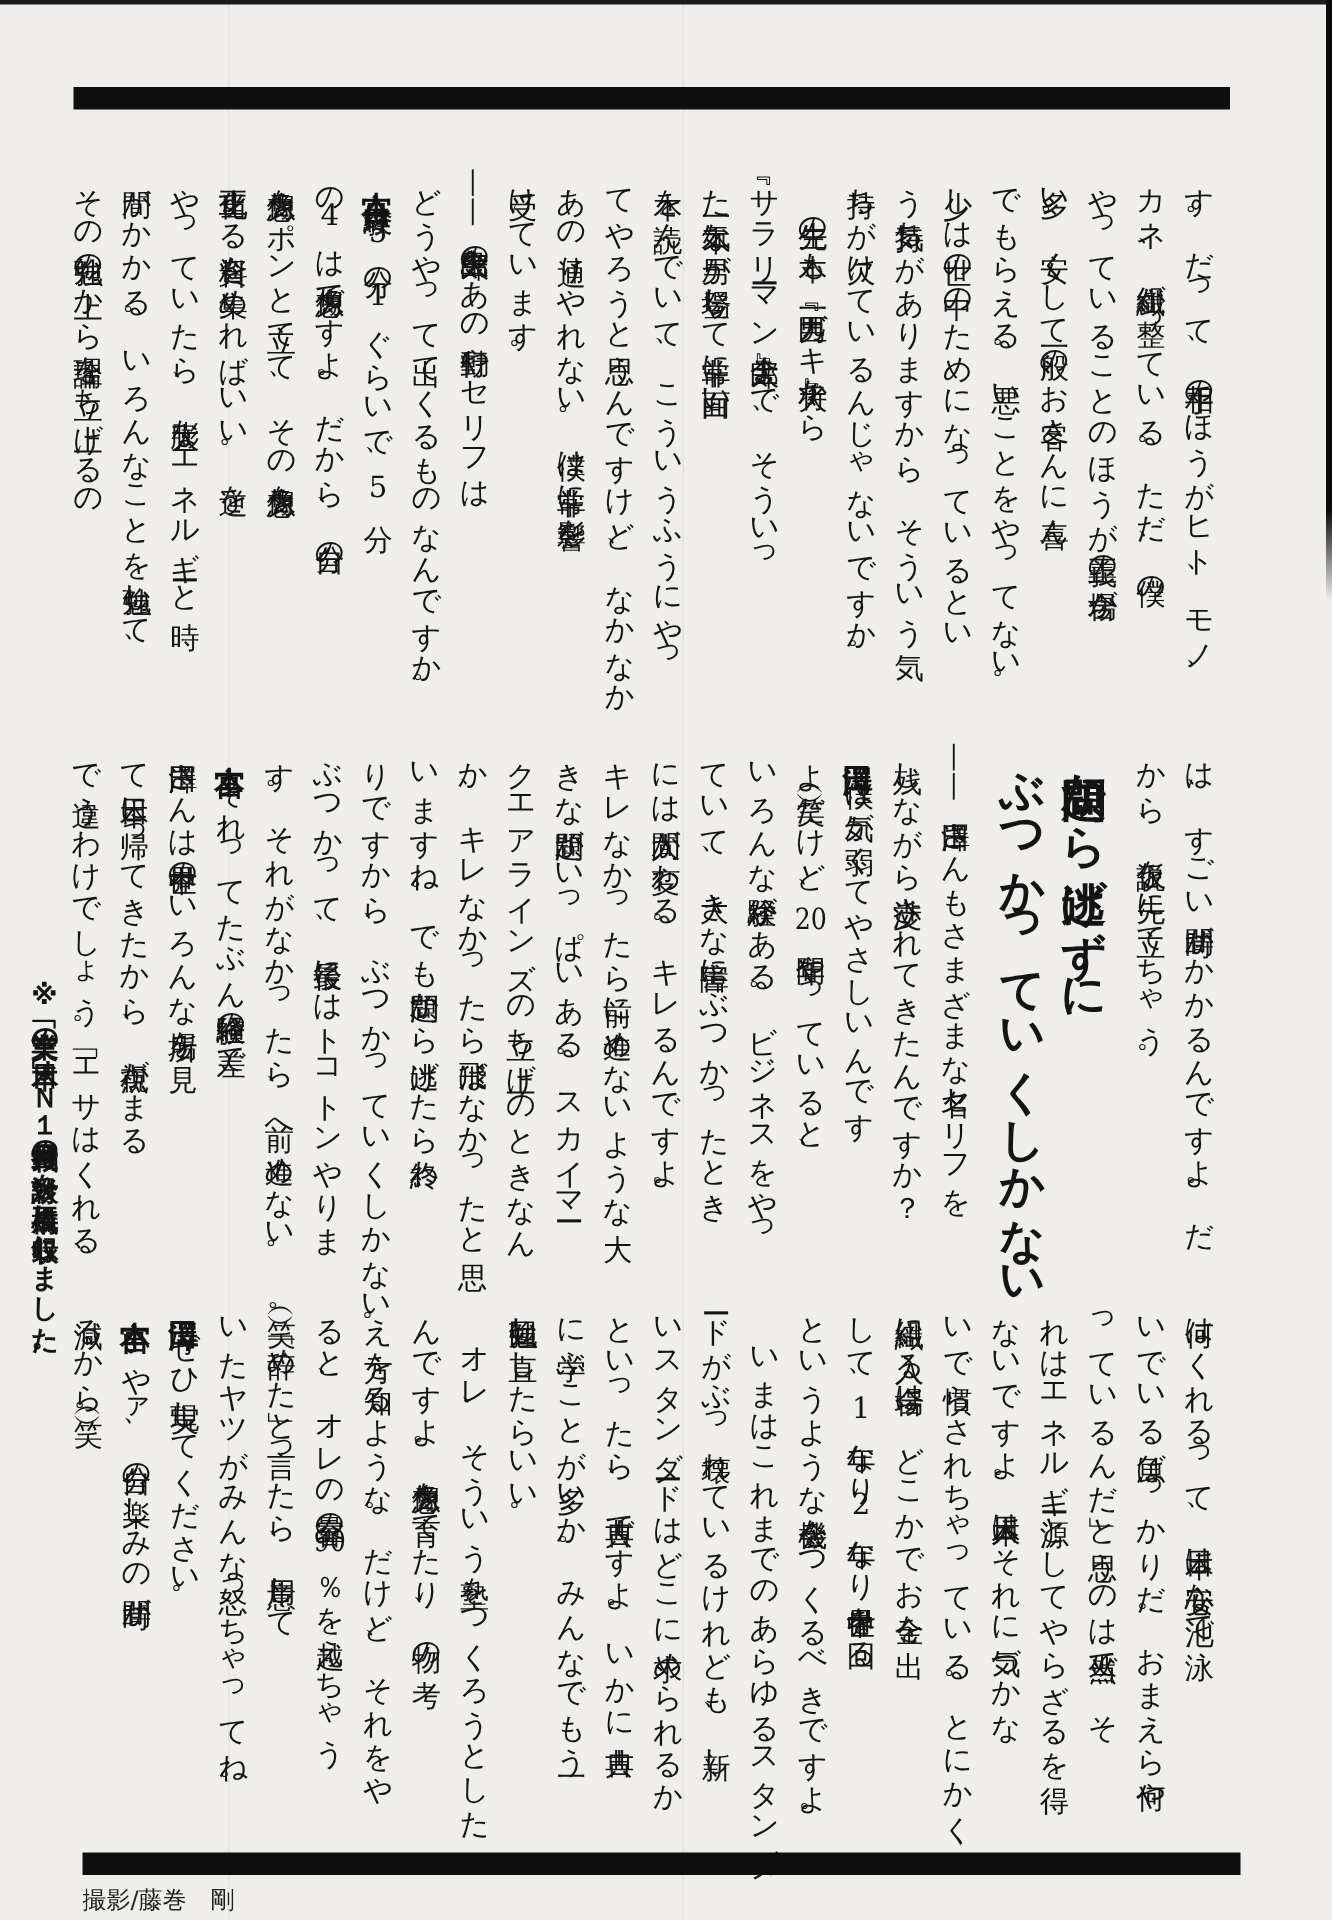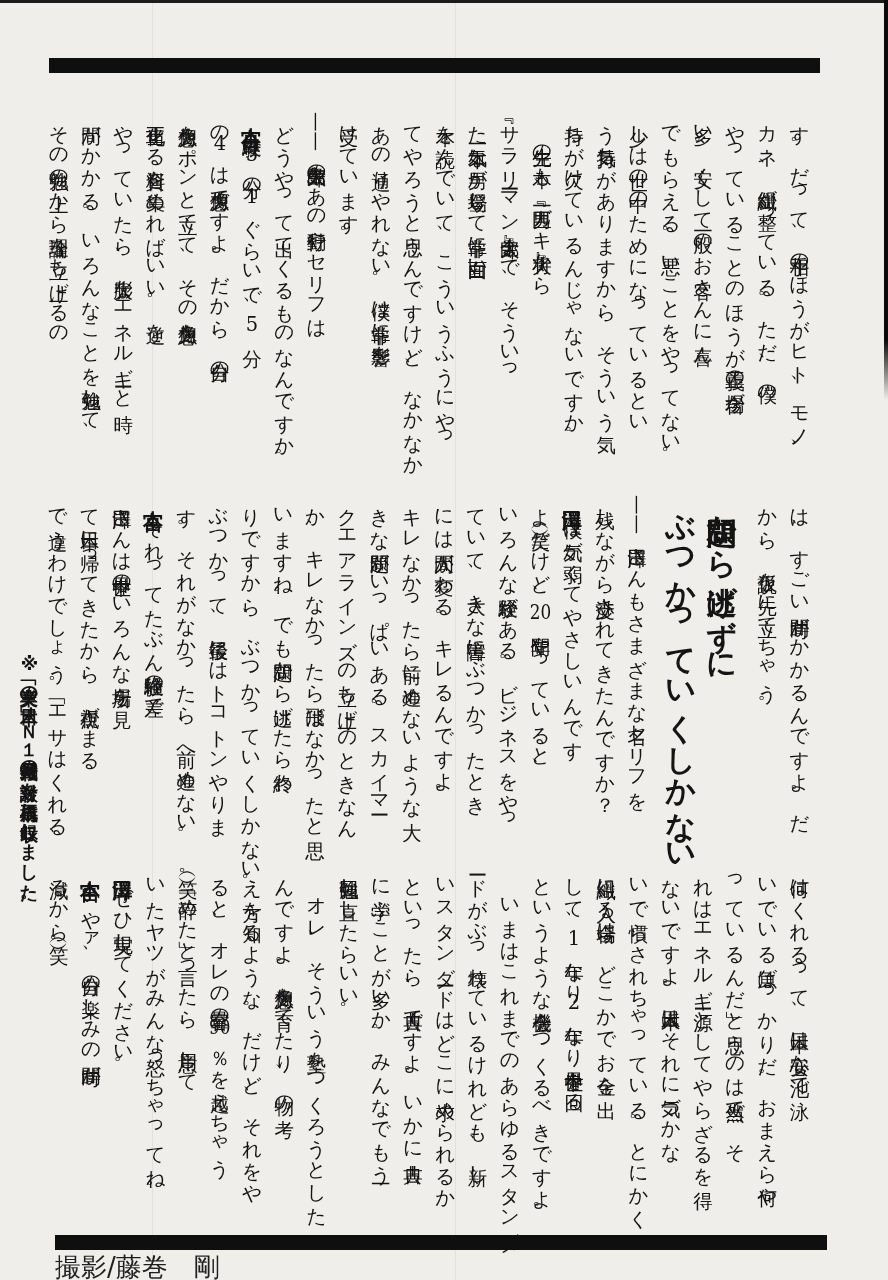--- a/index.html
+++ b/index.html
@@ -33,21 +33,21 @@
     .tcy { text-combine-upright: all; }
 
     .footnote {
       position: absolute; left: 14px; top: 653px; writing-mode: vertical-rl;
       font-family: "DejaVu Sans", "Liberation Sans", sans-serif; font-weight: bold;
       font-size: 18px; line-height: 30px; white-space: nowrap;
     }
     .credit {
       position: absolute; left: 55px; top: 1253px;
       font-family: "DejaVu Sans", "Liberation Sans", sans-serif;
-      font-size: 26px; line-height: 28px; color: #1e1e1e; white-space: nowrap;
+      font-size: 16px; line-height: 28px; color: #1e1e1e; white-space: nowrap;
     }
   </style>
 </head>
 <body>
 
 <div class="page">
   <div class="edge-top"></div>
   <div class="edge-right"></div>
   <div class="fold" style="left:152px"></div>
   <div class="fold" style="left:455px"></div>

